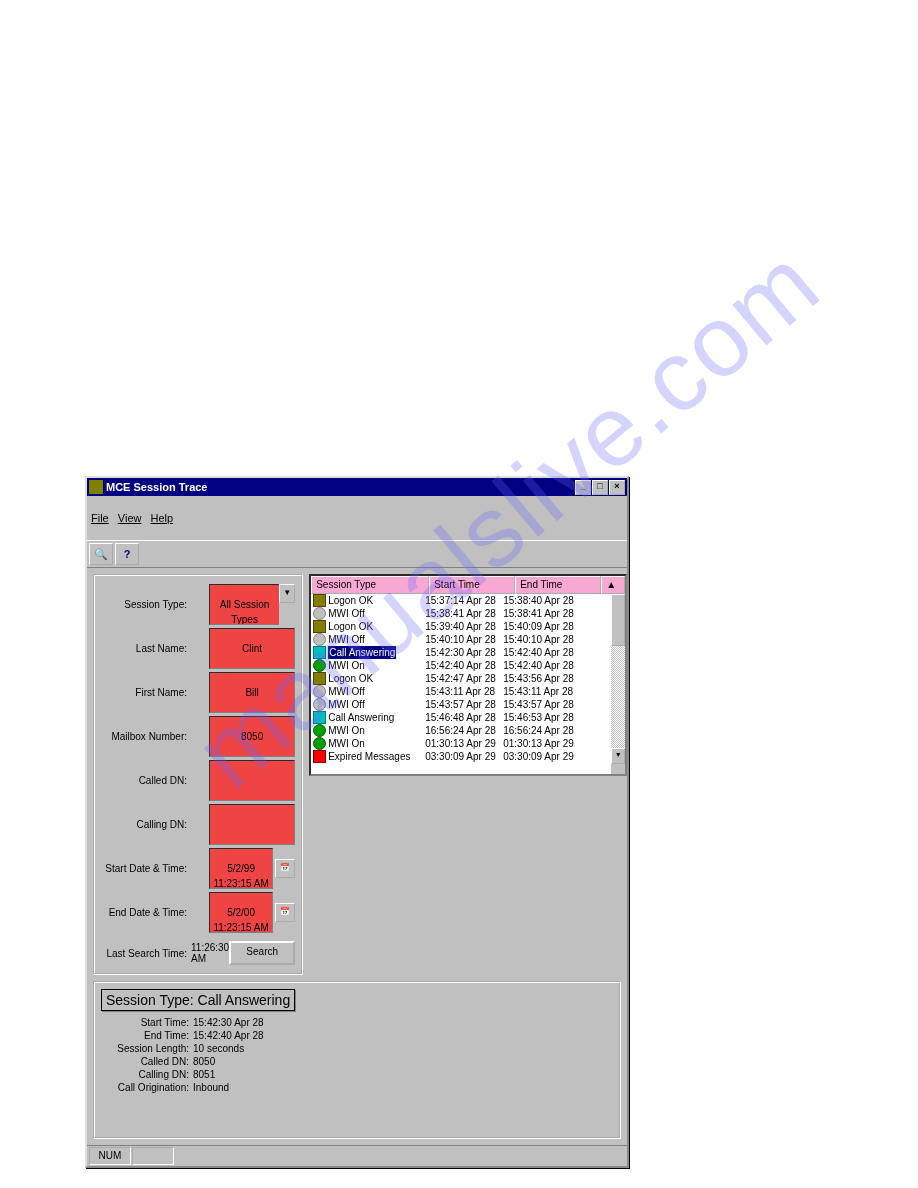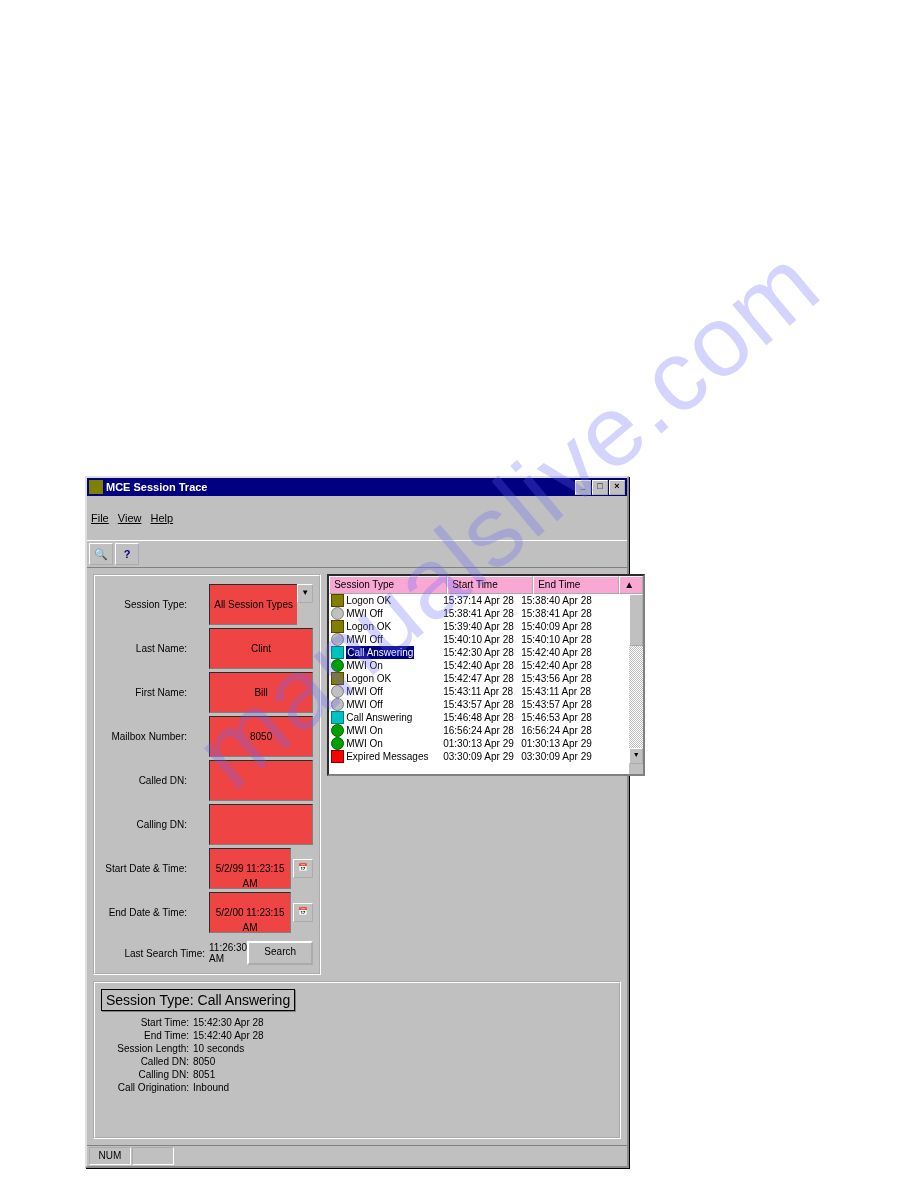--- a/index.html
+++ b/index.html
@@ -139,21 +139,20 @@
   margin-left: 2px;
   font-size: 8px;
   text-align: center;
   line-height: 15px;
 }
 .search-row {
   display: flex;
   align-items: center;
   margin-top: 8px;
   font-size: 10px;
-  margin-left: 18px;
 }
 .search-row .lbl { width: 86px; text-align: right; padding-right: 4px; }
 .search-row .val { flex: 1; }
 .search-row .btn {
   width: 62px; height: 20px;
   border: 2px outset #fff;
   background: #c0c0c0;
   text-align: center;
   line-height: 18px;
   font-size: 10px;

